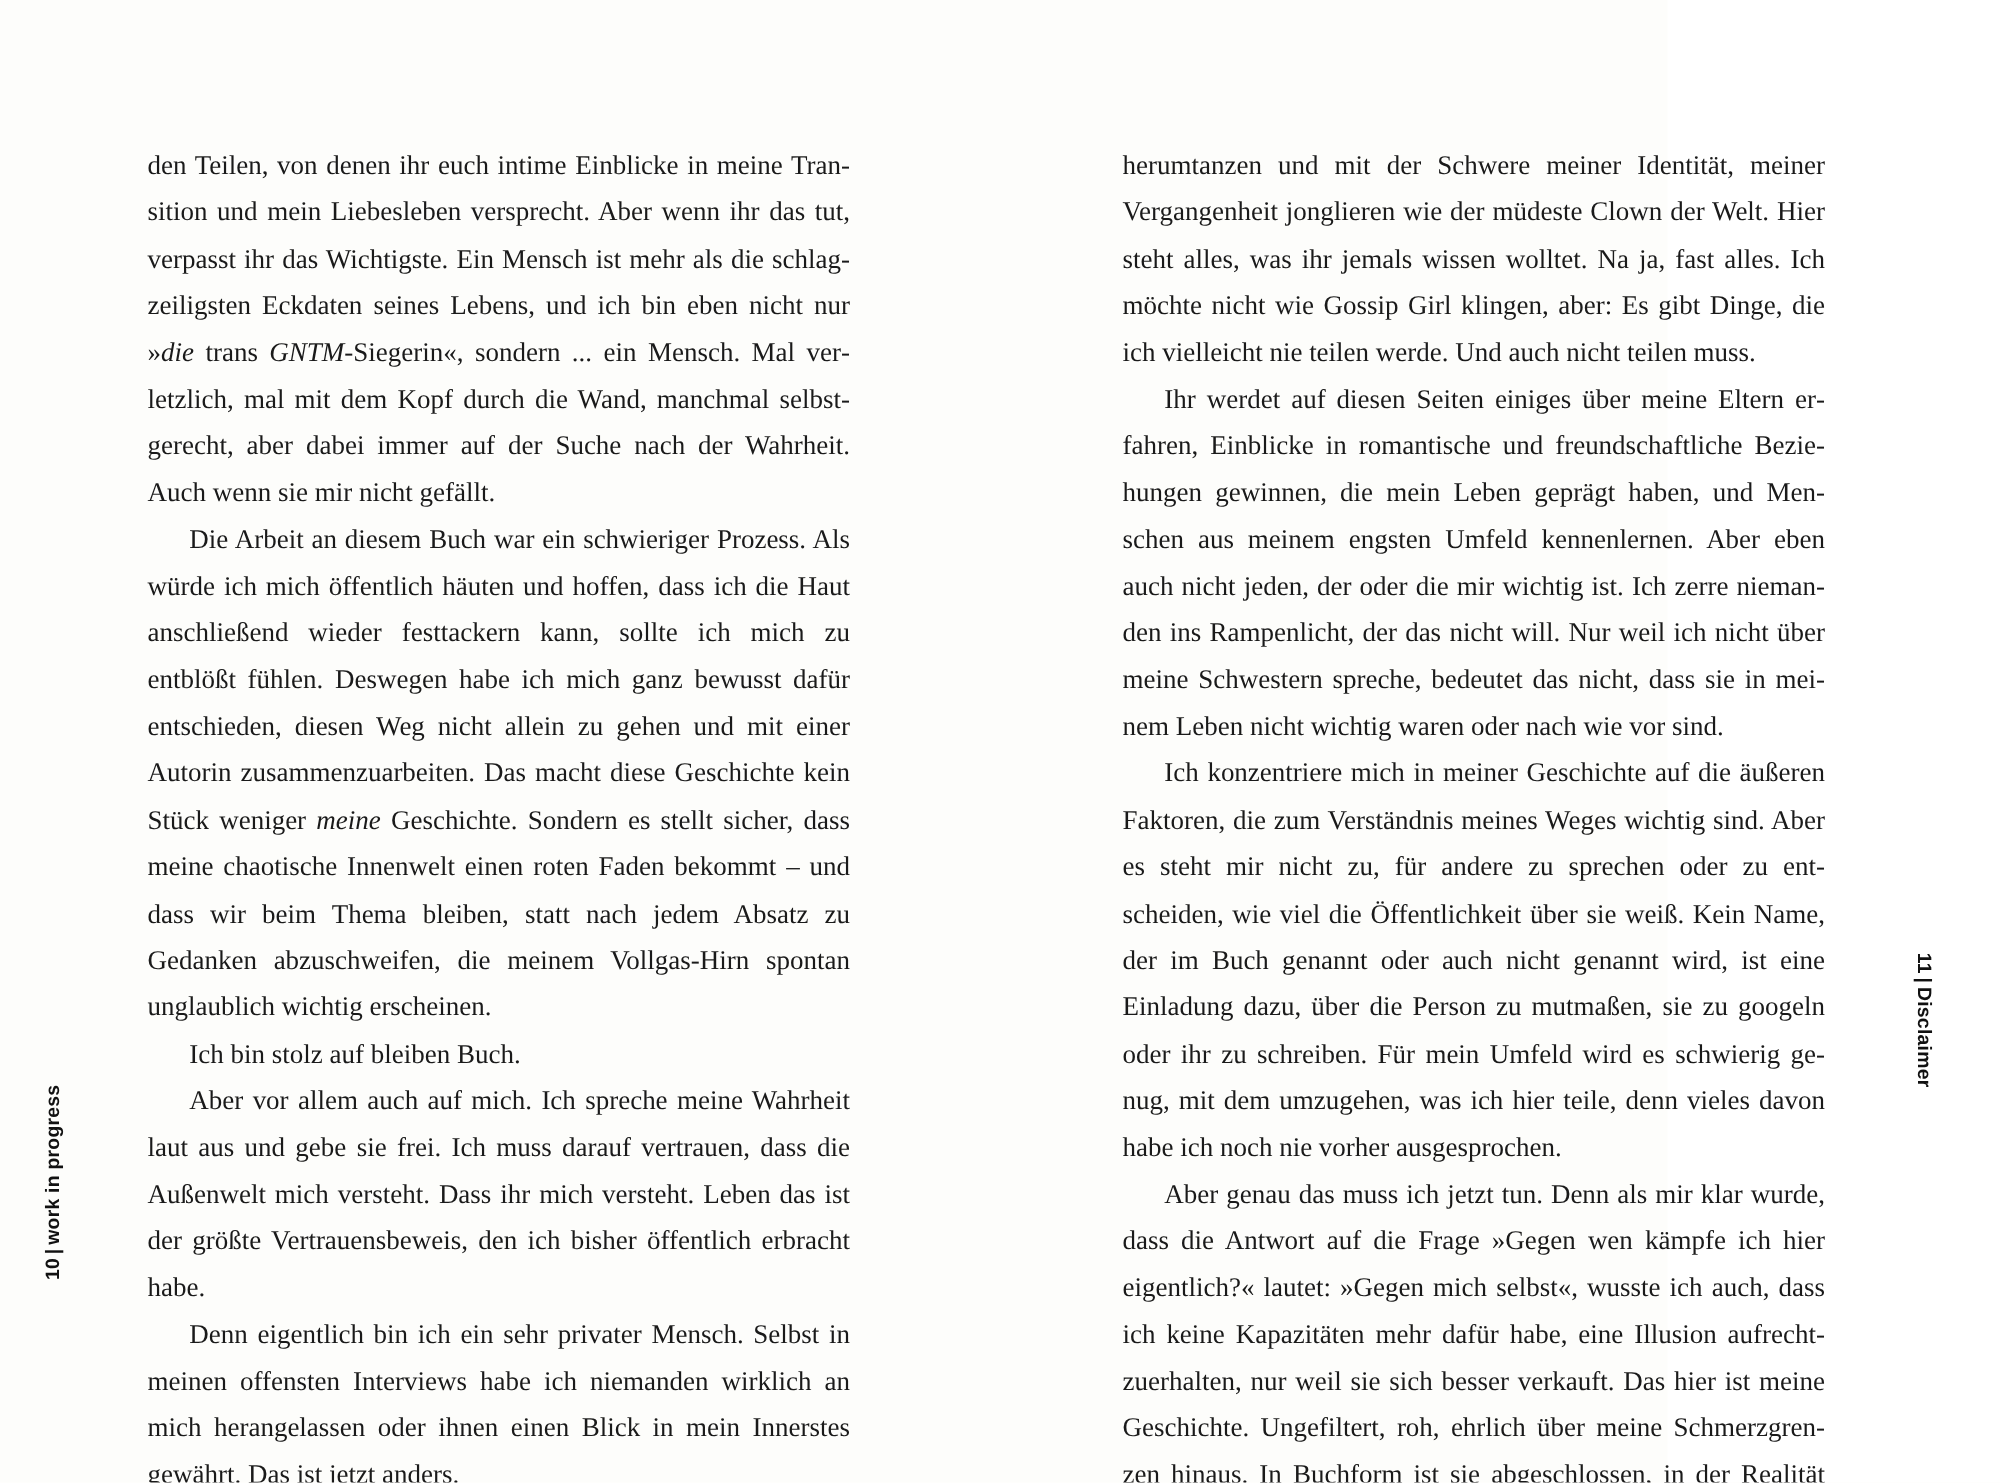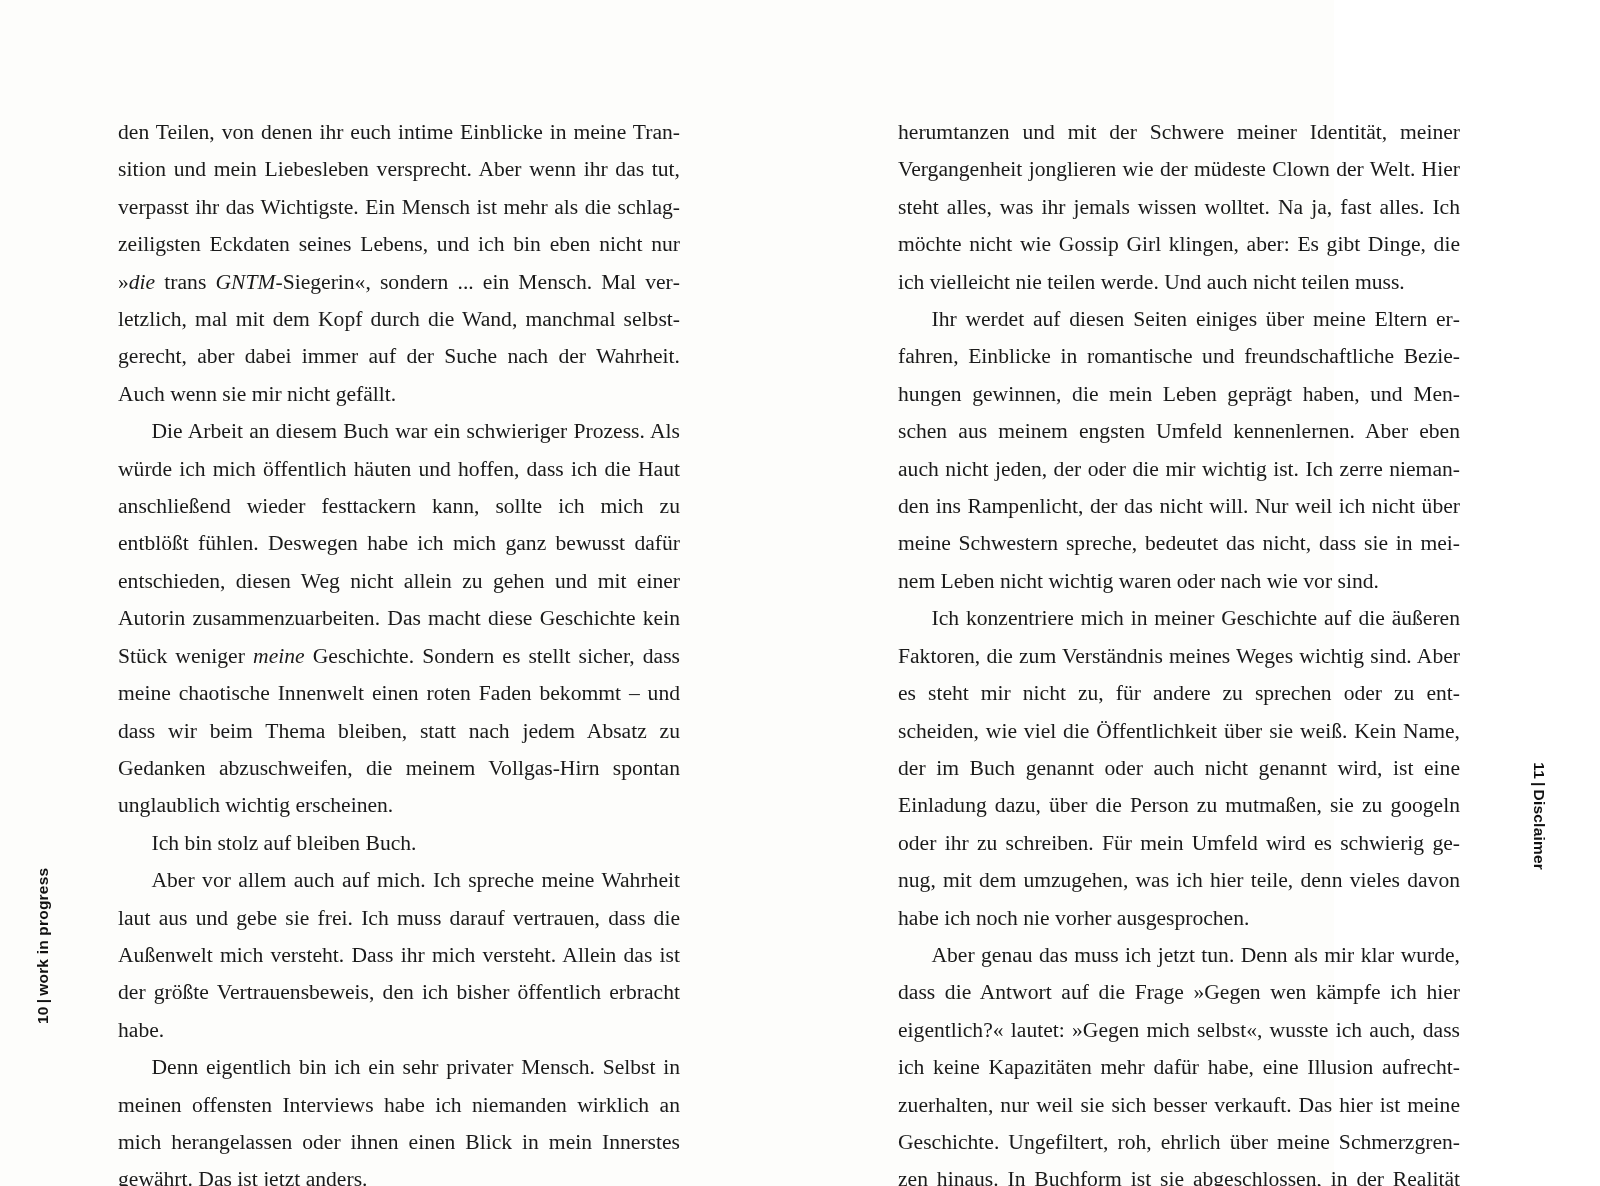--- a/index.html
+++ b/index.html
@@ -93,21 +93,21 @@
 <body>
 
 <div class="spread">
 
   <div class="leaf leaf-left">
 
     <div class="textblock textblock-left">
         <p>den Teilen, von denen ihr euch intime Einblicke in meine Tran­sition und mein Liebesleben versprecht. Aber wenn ihr das tut, verpasst ihr das Wichtigste. Ein Mensch ist mehr als die schlag­zeiligsten Eckdaten seines Lebens, und ich bin eben nicht nur »<em>die</em> trans <em>GNTM</em>-Siegerin«, sondern ... ein Mensch. Mal ver­letzlich, mal mit dem Kopf durch die Wand, manchmal selbst­gerecht, aber dabei immer auf der Suche nach der Wahrheit. Auch wenn sie mir nicht gefällt.</p>
         <p class="indent">Die Arbeit an diesem Buch war ein schwieriger Prozess. Als würde ich mich öffentlich häuten und hoffen, dass ich die Haut anschließend wieder festtackern kann, sollte ich mich zu entblößt fühlen. Deswegen habe ich mich ganz bewusst dafür entschieden, diesen Weg nicht allein zu gehen und mit einer Autorin zusammenzuarbeiten. Das macht diese Geschichte kein Stück weniger <em>meine</em> Geschichte. Sondern es stellt sicher, dass meine chaotische Innenwelt einen roten Faden bekommt – und dass wir beim Thema bleiben, statt nach jedem Absatz zu Gedanken abzuschweifen, die meinem Vollgas-Hirn spontan unglaublich wichtig erscheinen.</p>
         <p class="indent">Ich bin stolz auf bleiben Buch.</p>
-        <p class="indent">Aber vor allem auch auf mich. Ich spreche meine Wahrheit laut aus und gebe sie frei. Ich muss darauf vertrauen, dass die Außenwelt mich versteht. Dass ihr mich versteht. Allein das ist der größte Vertrauensbeweis, den ich bisher öffentlich erbracht habe.</p>
+        <p class="indent">Aber vor allem auch auf mich. Ich spreche meine Wahrheit laut aus und gebe sie frei. Ich muss darauf vertrauen, dass die Außenwelt mich versteht. Dass ihr mich versteht. Leben das ist der größte Vertrauensbeweis, den ich bisher öffentlich erbracht habe.</p>
         <p class="indent">Denn eigentlich bin ich ein sehr privater Mensch. Selbst in meinen offensten Interviews habe ich niemanden wirklich an mich herangelassen oder ihnen einen Blick in mein Innerstes gewährt. Das ist jetzt anders.</p>
       </div>
 
     <div class="sidemarker sidemarker-left">
       <span>10</span><span class="sep">|</span><span>work in progress</span>
     </div>
   </div>
 
   <div class="leaf leaf-right">
 

